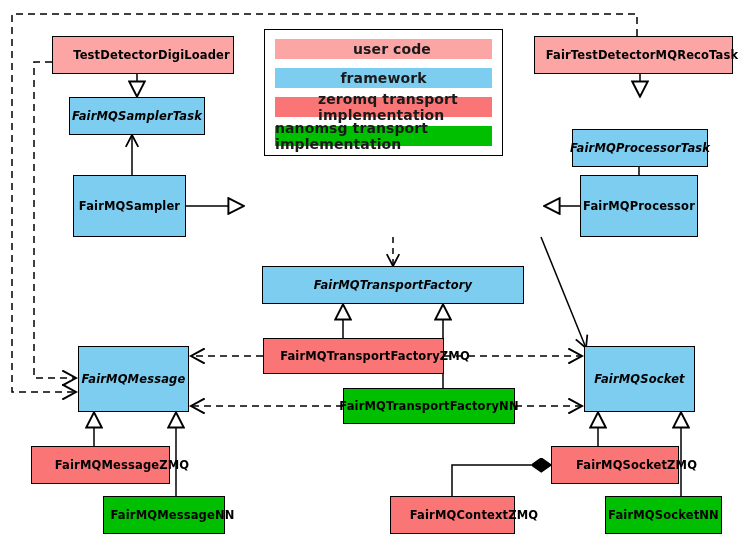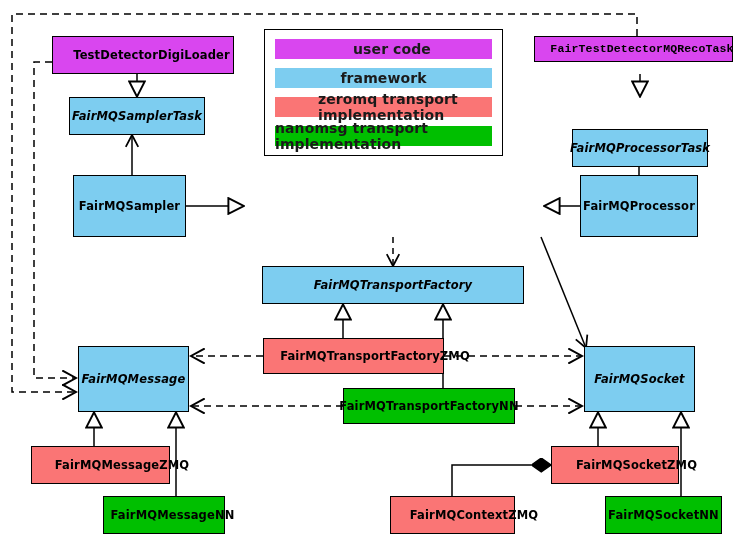--- a/index.html
+++ b/index.html
@@ -36,21 +36,21 @@
     font-size: 11.5px;
     font-weight: bold;
     color: #000000;
     letter-spacing: 0.15px;
     line-height: 1.1;
     z-index: 3;
   }
   .node.abstract {
     font-style: italic;
   }
-  .fill-user   { background: #d946ef; padding-left: 17px; }
+  .fill-user   { background: #fca5a5; padding-left: 17px; }
   .fill-fw     { background: #7DCDF0; }
   .fill-zmq    { background: #FA7575; padding-left: 43px; }
   .fill-nn     { background: #00BF00; }
 
   
   #legend {
     position: absolute;
     left: 264px;
     top: 29px;
     width: 239px;
@@ -155,21 +155,21 @@
     </div>
     <div class="legend-row fill-nn">
       <span>nanomsg transport implementation</span>
     </div>
   </div>
 
   <div class="node fill-user" style="left:52px;top:36px;width:182px;height:38px;">
     <span>TestDetectorDigiLoader</span>
   </div>
 
-  <div class="node fill-user" style="left:534px;top:36px;width:199px;height:26px;font-family:Liberation Mono, monospace;">
+  <div class="node fill-user" style="left:534px;top:36px;width:199px;height:38px;">
     <span>FairTestDetectorMQRecoTask</span>
   </div>
 
   <div class="node abstract fill-fw" style="left:69px;top:97px;width:136px;height:38px;">
     <span>FairMQSamplerTask</span>
   </div>
 
   <div class="node abstract fill-fw" style="left:572px;top:97px;width:136px;height:38px;margin-top:32px;">
     <span>FairMQProcessorTask</span>
   </div>

